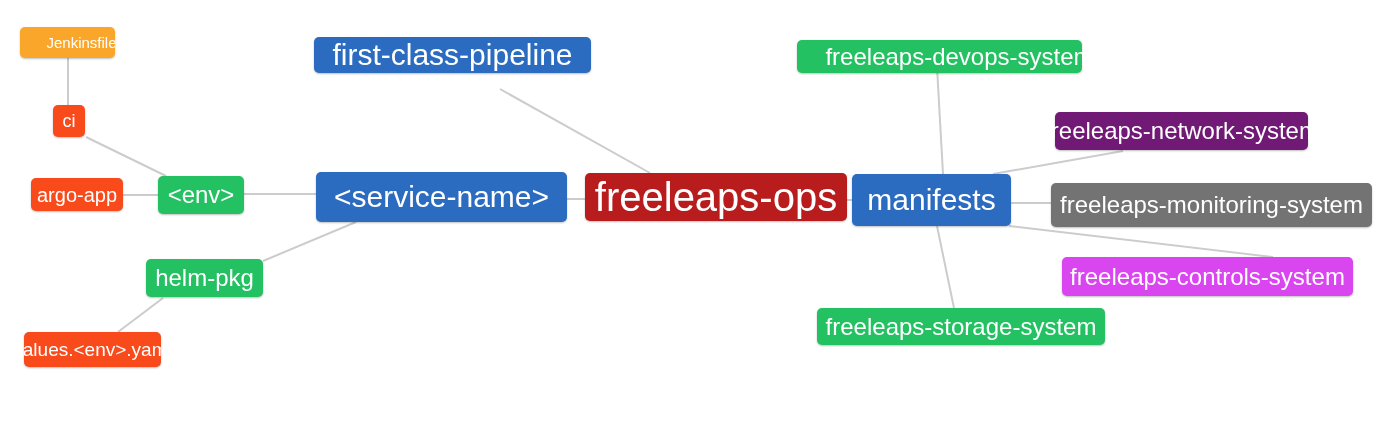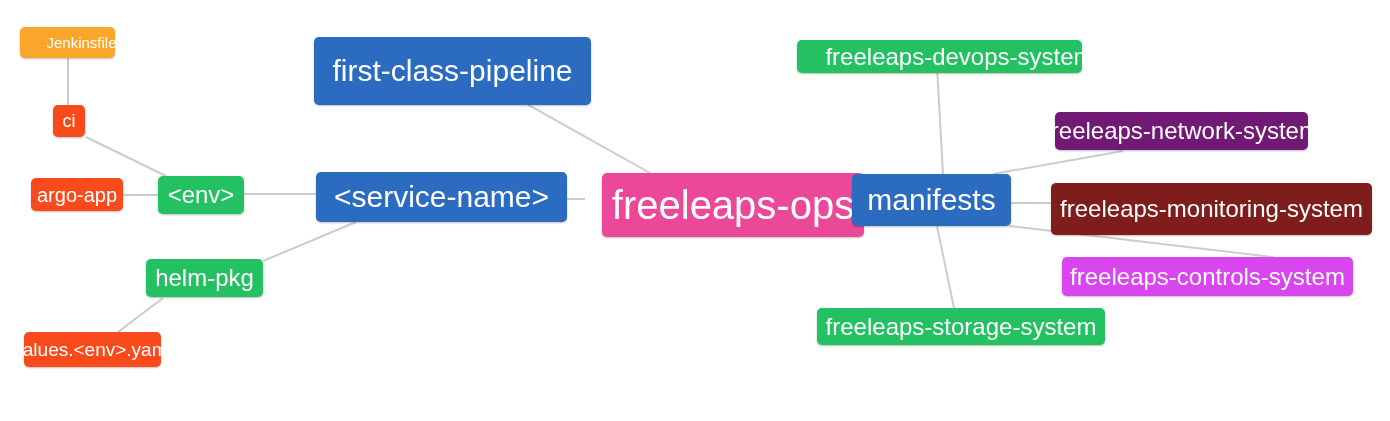--- a/index.html
+++ b/index.html
@@ -70,39 +70,39 @@
       </div>
       <div class="node" style="left: 158px; top: 176px; width: 86px; height: 38px; background: rgb(35, 193, 98);">
         <span style="font-size: 24px; color: rgb(255, 255, 255); text-align: right;">&lt;env&gt;</span>
       </div>
       <div class="node" style="left: 146px; top: 259px; width: 117px; height: 38px; background: rgb(35, 193, 98);">
         <span style="font-size: 24px; color: rgb(255, 255, 255);">helm-pkg</span>
       </div>
       <div class="node" style="left: 24px; top: 332px; width: 137px; height: 35px; background: rgb(249, 74, 28);">
         <span style="font-size: 19px; color: rgb(255, 255, 255);">values.&lt;env&gt;.yaml</span>
       </div>
-      <div class="node" style="left: 314px; top: 37px; width: 277px; height: 68px; background: rgb(43, 107, 192);">
+      <div class="node" style="left: 314px; top: 37px; width: 277px; height: 36px; background: rgb(43, 107, 192);">
         <span style="font-size: 30px; color: rgb(255, 255, 255);">first-class-pipeline</span>
       </div>
       <div class="node" style="left: 316px; top: 172px; width: 251px; height: 50px; background: rgb(43, 107, 192);">
         <span style="font-size: 30px; color: rgb(255, 255, 255);">&lt;service-name&gt;</span>
       </div>
-      <div class="node" style="left: 585px; top: 173px; width: 262px; height: 64px; background: #ec4899; margin-left: 17px;">
+      <div class="node" style="left: 585px; top: 173px; width: 262px; height: 48px; background: #b91c1c;">
         <span style="font-size: 40px; color: rgb(255, 255, 255);">freeleaps-ops</span>
       </div>
       <div class="node" style="left: 852px; top: 174px; width: 159px; height: 52px; background: rgb(43, 107, 192);">
         <span style="font-size: 30px; color: rgb(255, 255, 255);">manifests</span>
       </div>
       <div class="node" style="left: 797px; top: 40px; width: 285px; height: 33px; background: rgb(35, 193, 98); padding-left: 40px;">
         <span style="font-size: 24px; color: rgb(255, 255, 255);">freeleaps-devops-system</span>
       </div>
       <div class="node" style="left: 1055px; top: 112px; width: 253px; height: 38px; background: #701a75;">
         <span style="font-size: 24px; color: rgb(255, 255, 255);">freeleaps-network-system</span>
       </div>
-      <div class="node" style="left: 1051px; top: 183px; width: 321px; height: 52px; background: #7f1d1d;">
+      <div class="node" style="left: 1051px; top: 183px; width: 321px; height: 44px; background: #737373;">
         <span style="font-size: 24px; color: rgb(255, 255, 255);">freeleaps-monitoring-system</span>
       </div>
       <div class="node" style="left: 1062px; top: 257px; width: 291px; height: 39px; background: #d946ef;">
         <span style="font-size: 24px; color: rgb(255, 255, 255);">freeleaps-controls-system</span>
       </div>
       <div class="node" style="left: 817px; top: 308px; width: 288px; height: 37px; background: rgb(35, 193, 98);">
         <span style="font-size: 24px; color: rgb(255, 255, 255);">freeleaps-storage-system</span>
       </div>
     </div>
 </div>

